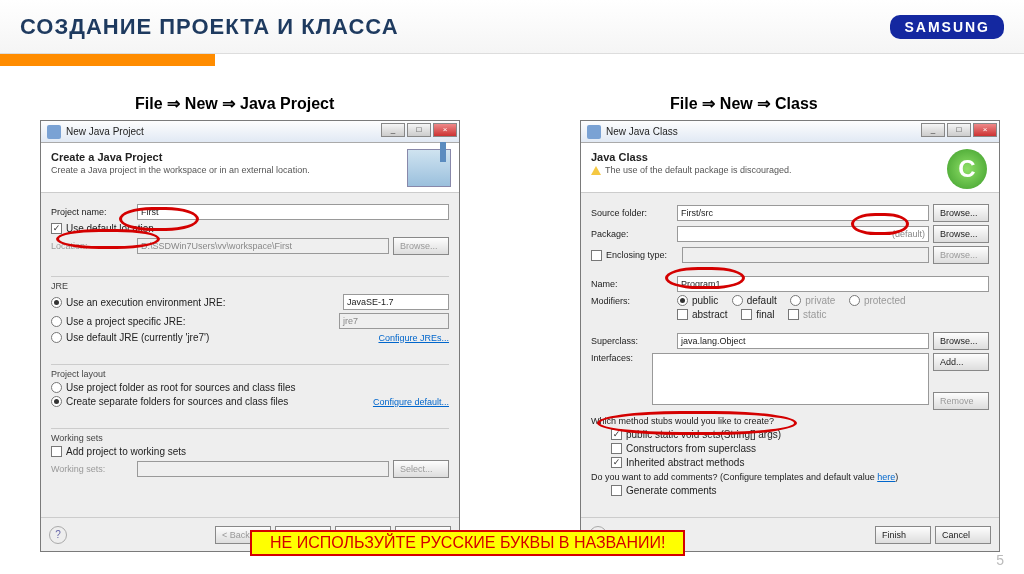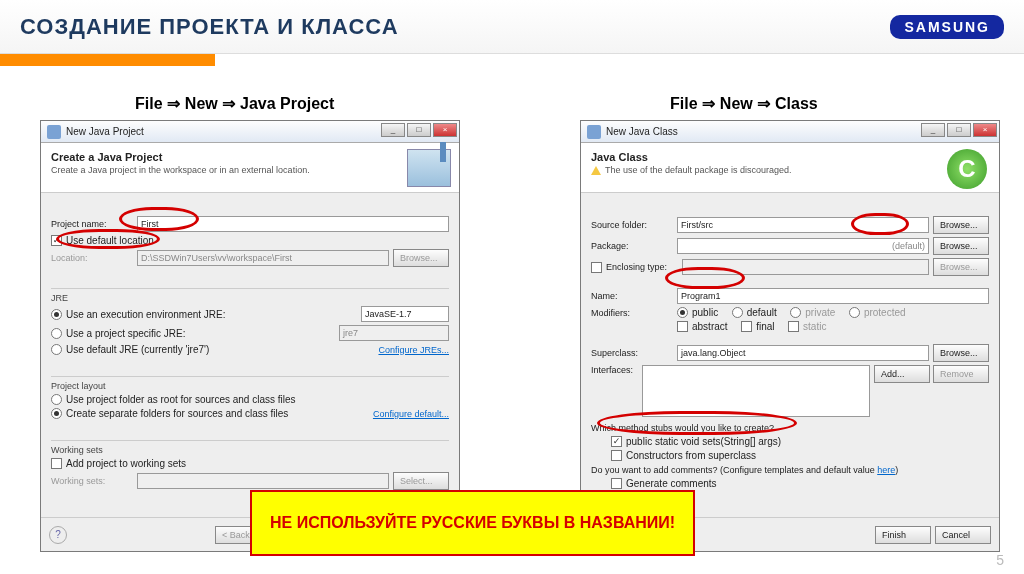--- a/index.html
+++ b/index.html
@@ -19,37 +19,37 @@
 .tbar .btns{position:absolute;right:2px;top:2px;display:flex;gap:2px}
 .tbar .btns span{width:24px;height:14px;background:linear-gradient(#f5f5f5,#ccc);border:1px solid #888;font-size:8px;text-align:center;line-height:12px}
 .tbar .btns .x{background:linear-gradient(#e88,#c33);color:#fff}
 .hdr2{padding:8px 10px;background:#fff;border-bottom:1px solid #ccc;position:relative;min-height:50px}
 .hdr2 b{font-size:11px}
 .hdr2 .sub{font-size:9px;color:#555;margin-top:2px}
 .hdr2 .bigico{position:absolute;right:8px;top:6px;width:44px;height:38px}
 .folder{width:100%;height:100%;background:linear-gradient(#cfe3f0,#9bc0dd);border:1px solid #88a;position:relative}
 .folder:before{content:"";position:absolute;right:4px;top:-8px;width:6px;height:20px;background:#5a8bbf}
 .circle-c{width:40px;height:40px;border-radius:50%;background:radial-gradient(#8fe068,#3d9c2a);color:#fff;font-size:24px;font-weight:bold;text-align:center;line-height:40px}
-.body{padding:20px 10px;background:#eee}
+.body{padding:8px 10px;background:#eee}
 .row{display:flex;align-items:center;margin:3px 0;gap:4px}
 .lbl{width:82px;font-size:9px}
 .inp{flex:1;height:16px;background:#fff;border:1px solid #999;padding:0 3px;font-size:9px;line-height:14px}
 .inp.dis{background:#efefef;color:#888}
 .btn{height:18px;min-width:56px;background:linear-gradient(#fdfdfd,#ddd);border:1px solid #888;font-size:9px;padding:0 6px;text-align:left;line-height:16px}
 .chk,.rad{width:11px;height:11px;border:1px solid #777;background:#fff;flex-shrink:0}
 .rad{border-radius:50%;position:relative}
 .rad.on:after{content:"";position:absolute;inset:2px;background:#333;border-radius:50%}
 .chk.on:after{content:"✓";font-size:9px;line-height:9px;display:block;text-align:center;color:#333}
 .sect{font-size:9px;color:#444;margin:21px 0 2px;border-top:1px solid #ccc;padding-top:4px}
 .sect:first-child{border-top:none;padding-top:0}
 .link{color:#0066cc;text-decoration:underline;font-size:9px}
 .ftr{position:absolute;bottom:0;left:0;right:0;height:34px;background:#eee;border-top:1px solid #ccc;display:flex;align-items:center;justify-content:flex-end;padding:0 8px;gap:4px}
 .ftr .q{width:18px;height:18px;border:1px solid #aaa;border-radius:50%;text-align:center;line-height:16px;margin-right:auto;color:#66a}
 .ring{position:absolute;border:3px solid #d40000;border-radius:50%/60%;pointer-events:none}
-.warn{position:absolute;left:250px;bottom:18px;background:#ffff00;border:2px solid #d40000;color:#d40000;font-size:16px;font-weight:bold;padding:22px 18px;z-index:50}
+.warn{position:absolute;left:250px;bottom:18px;background:#ffff00;border:2px solid #d40000;color:#d40000;font-size:16px;font-weight:normal;padding:2px 18px;z-index:50}
 .pgnum{position:absolute;right:20px;bottom:6px;color:#bbb;font-size:14px}
 .alert{display:inline-block;width:0;height:0;border-left:5px solid transparent;border-right:5px solid transparent;border-bottom:9px solid #f5c842;margin-right:4px;vertical-align:middle}
 .txtarea{width:100%;height:52px;background:#fff;border:1px solid #999}
 .dis-txt{color:#999}
 </style>
 </head>
 <body>
 
 <div class="hdr">
   <h1>СОЗДАНИЕ ПРОЕКТА И КЛАССА</h1>
@@ -89,21 +89,21 @@
     <div class="row">
         <span class="lbl dis-txt">Location:</span>
         <div class="inp dis">D:\SSDWin7Users\vv\workspace\First</div>
         <div class="btn dis-txt">Browse...</div>
       </div>
 
     <div class="sect">JRE</div>
     <div class="row">
         <span class="rad on"></span>
         <span style="flex:1">Use an execution environment JRE:</span>
-        <div class="inp" style="width:88px;flex:none">JavaSE-1.7</div>
+        <div class="inp" style="width:106px;flex:none">JavaSE-1.7</div>
       </div>
     <div class="row">
         <span class="rad"></span>
         <span style="flex:1">Use a project specific JRE:</span>
         <div class="inp dis" style="width:110px;flex:none">jre7</div>
       </div>
     <div class="row">
         <span class="rad"></span>
         <span style="flex:1">Use default JRE (currently 'jre7')</span>
         <span class="link">Configure JREs...</span>
@@ -196,35 +196,39 @@
 
     <div style="height:6px"></div>
     <div class="row">
         <span class="lbl">Superclass:</span>
         <div class="inp">java.lang.Object</div>
         <div class="btn">Browse...</div>
       </div>
     <div class="row" style="align-items:flex-start">
         <span class="lbl">Interfaces:</span>
         <div class="txtarea"></div>
-      <div style="display:flex;flex-direction:row;gap:3px">
+      <div style="display:flex;flex-direction:column;gap:21px">
           <div class="btn">Add...</div>
           <div class="btn dis-txt">Remove</div>
         </div>
     </div>
 
     <div style="font-size:9px;margin-top:6px">Which method stubs would you like to create?</div>
     <div class="row" style="margin-left:20px">
         <span class="chk on"></span>
         <span>public static void sets(String[] args)</span>
       </div>
     <div class="row" style="margin-left:20px">
         <span class="chk"></span>
         <span>Constructors from superclass</span>
       </div>
+    <div class="row" style="margin-left:20px">
+        <span class="chk on"></span>
+        <span>Inherited abstract methods</span>
+      </div>
 
     <div style="font-size:9px;margin-top:4px"><span>Do you want to add comments? (Configure templates and default value</span> <span class="link">here</span><span>)</span></div>
     <div class="row" style="margin-left:20px">
         <span class="chk"></span>
         <span>Generate comments</span>
       </div>
   </div>
   <div class="ftr">
     <div class="q">?</div>
     <div class="btn">Finish</div>

